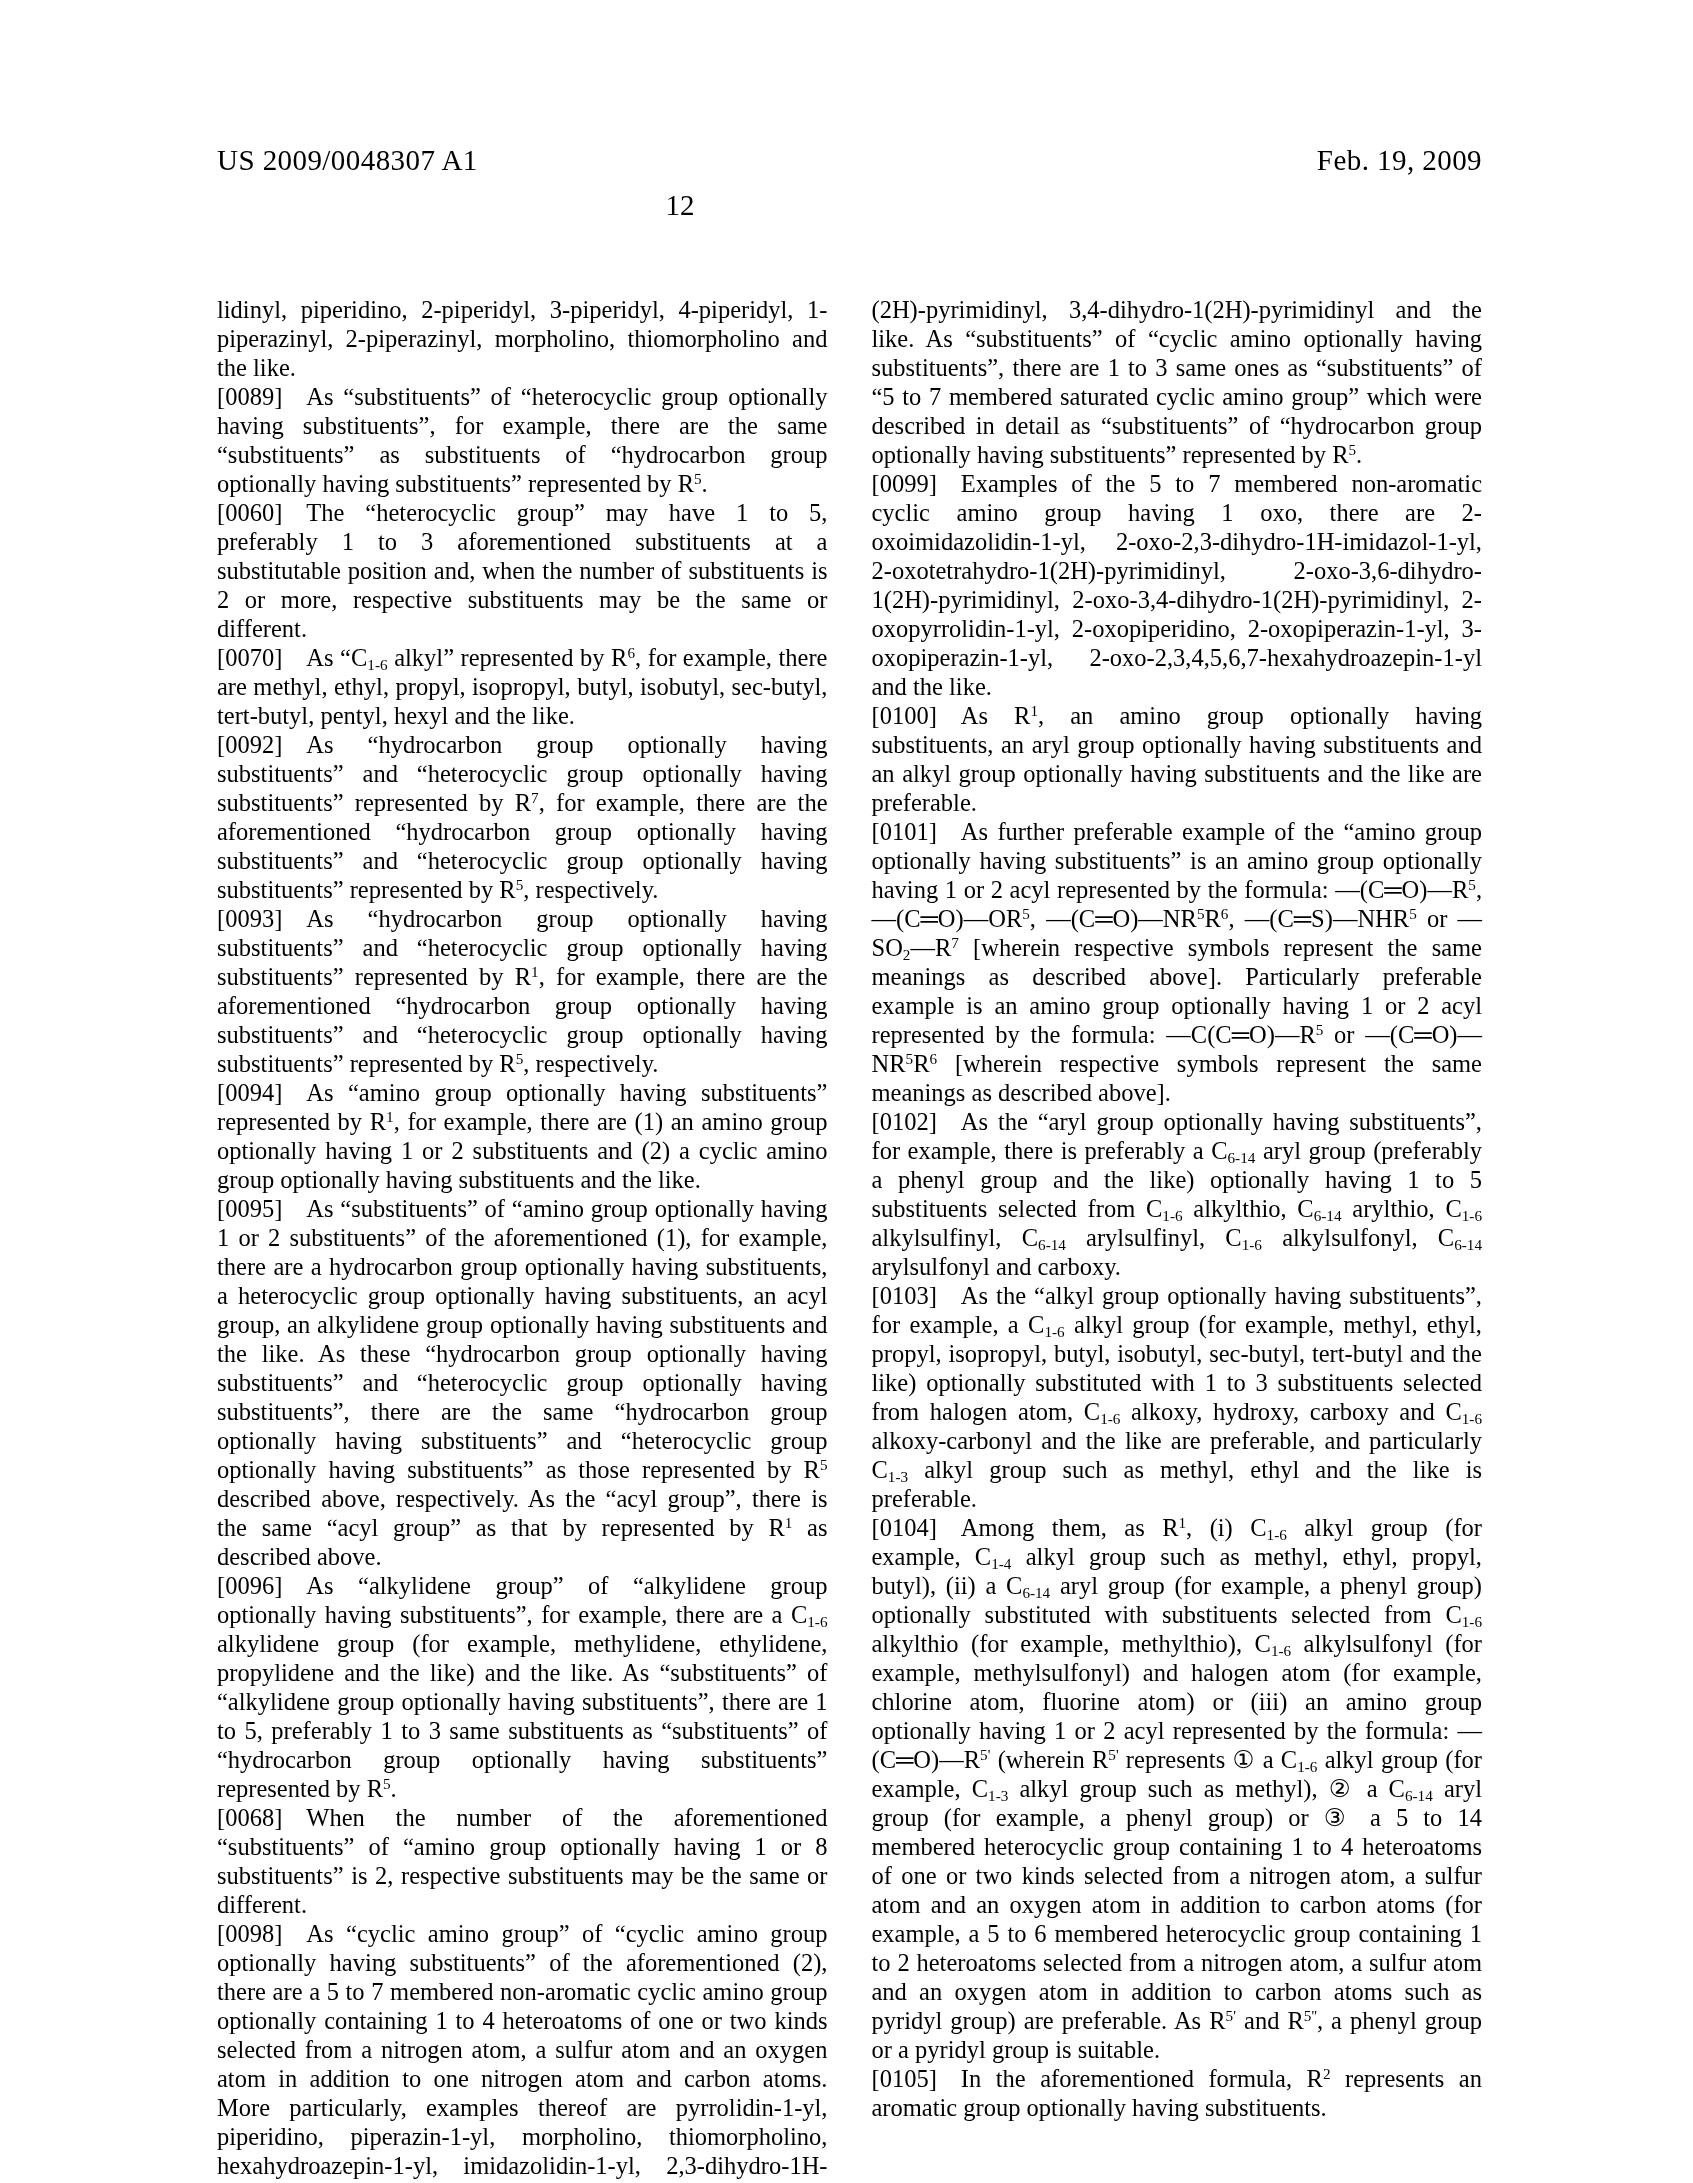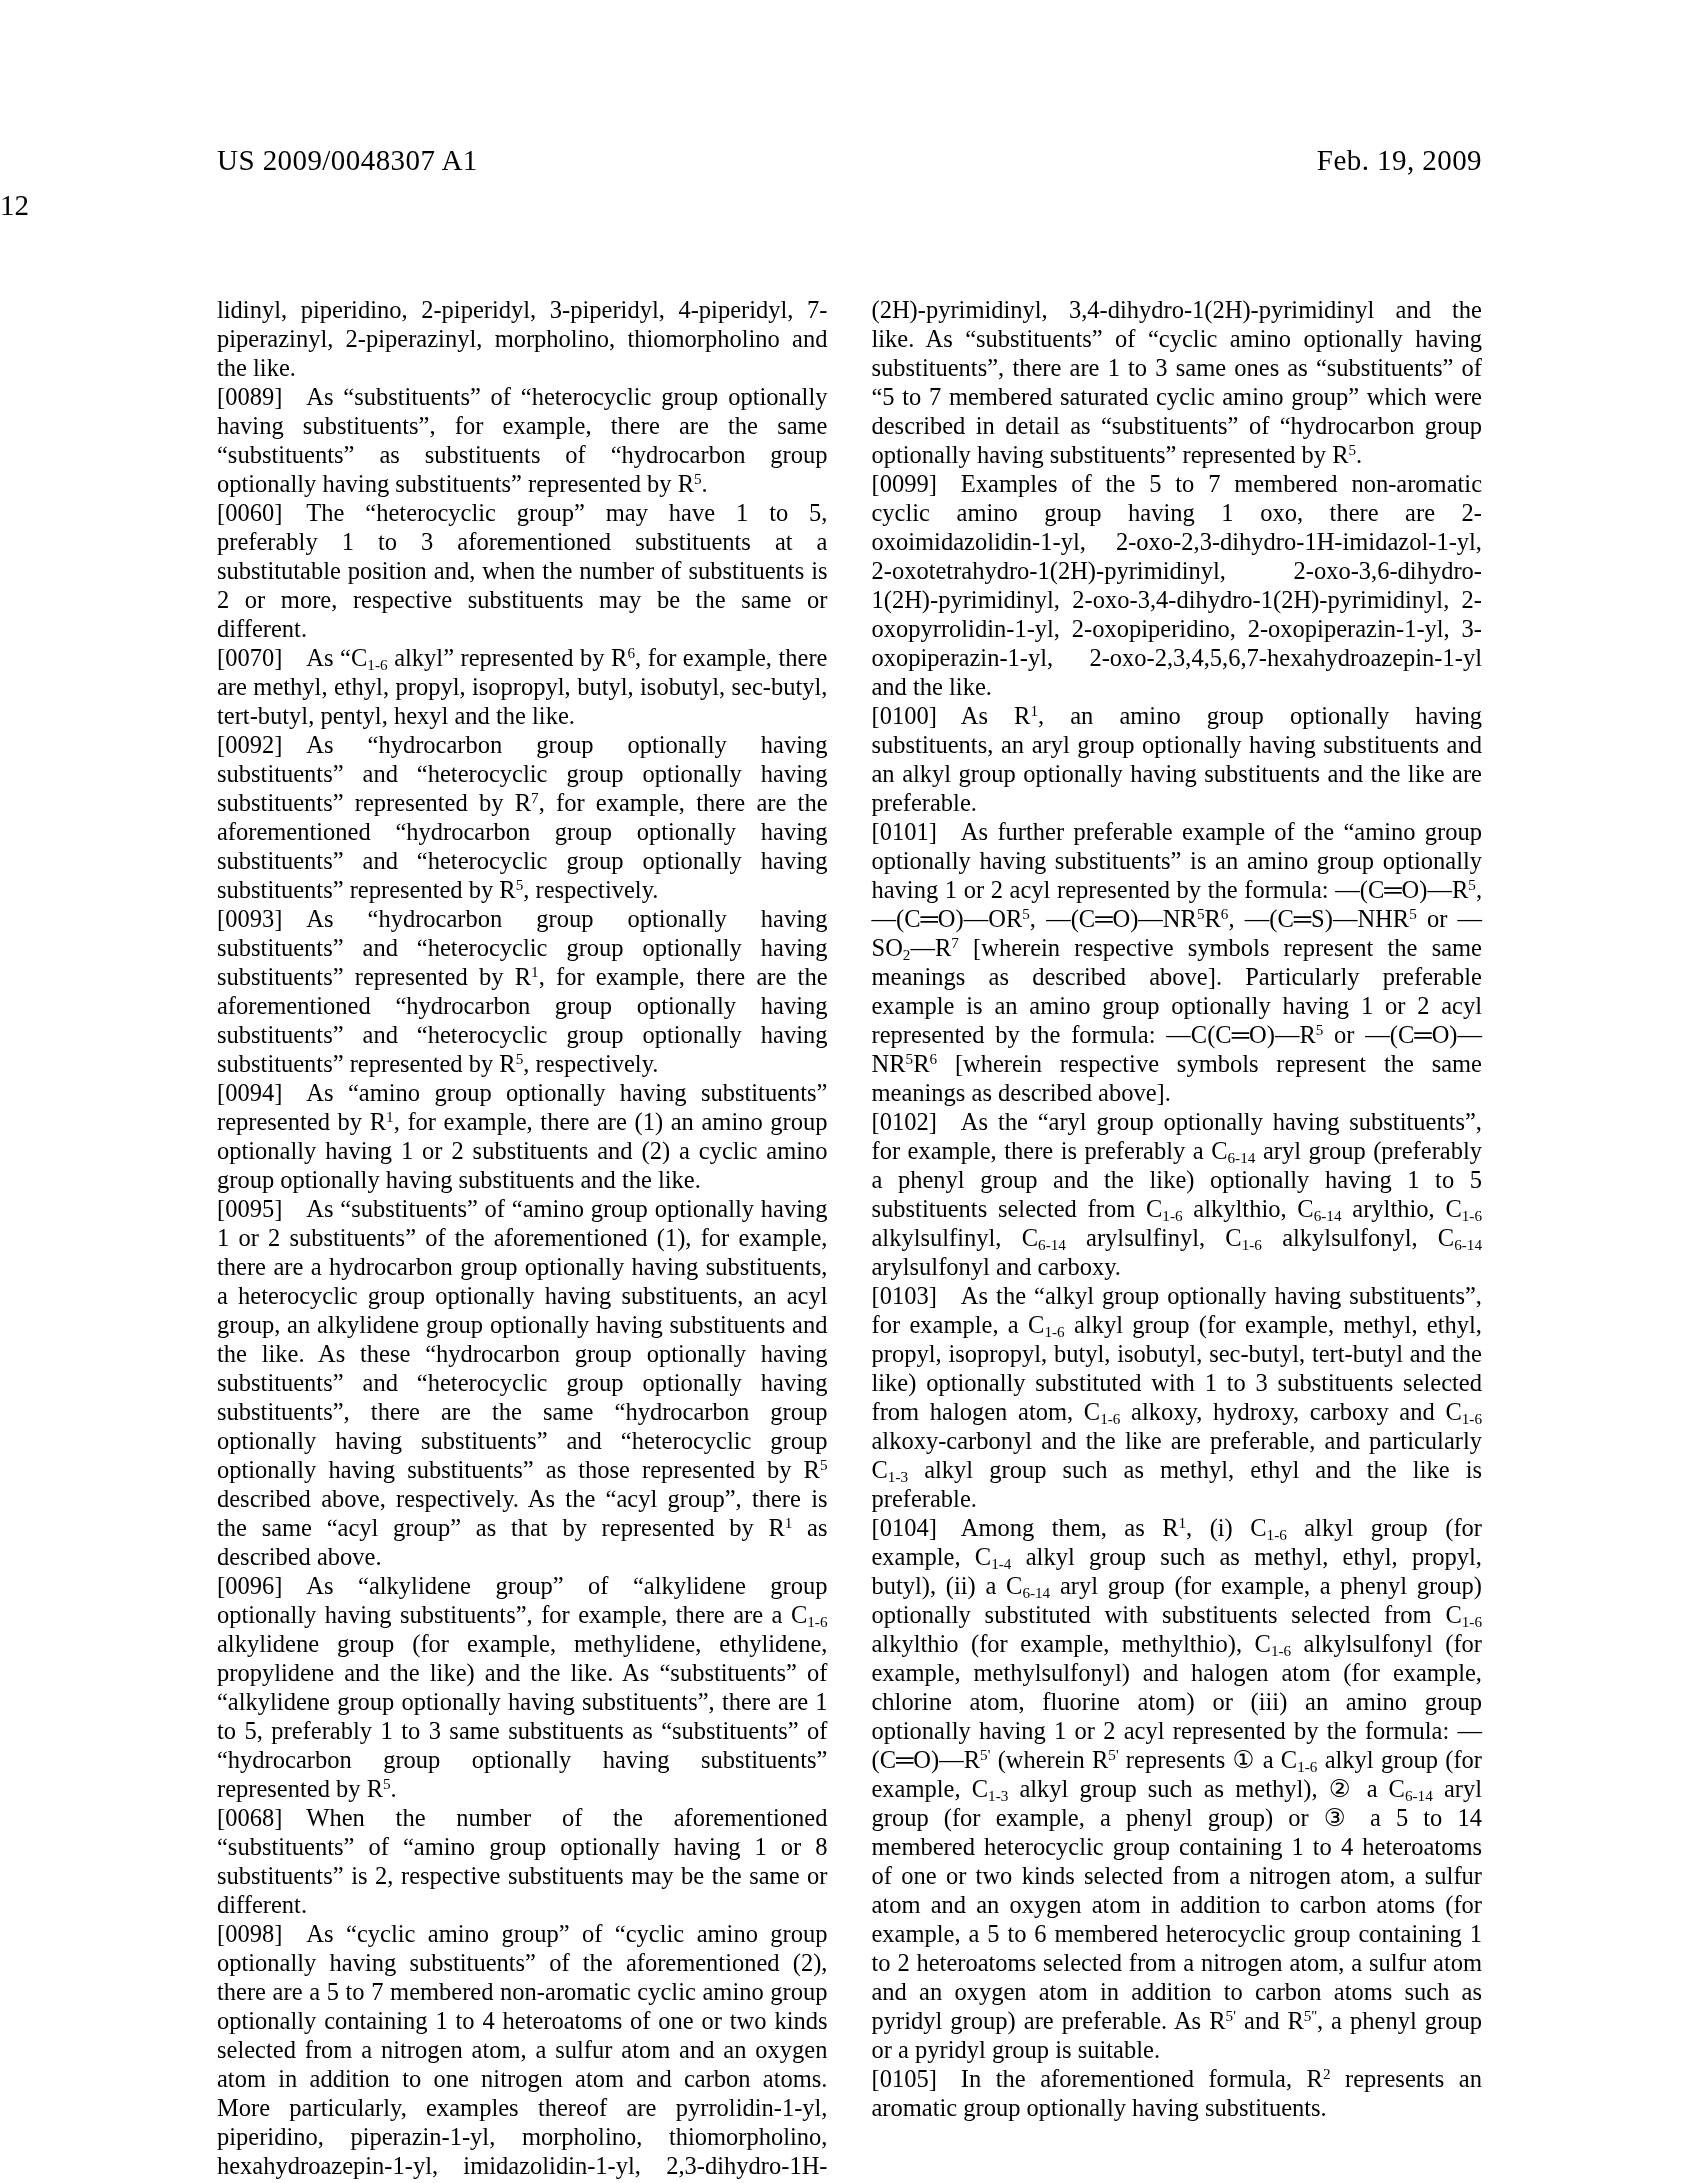--- a/index.html
+++ b/index.html
@@ -26,21 +26,21 @@
     font-size: 29px;
     line-height: 33px;
     letter-spacing: 0.015em;
     white-space: nowrap;
   }
   .pageno {
     position: absolute;
     top: 189px;
     left: 0;
     width: 1360px;
-    text-align: left;
+    text-align: center;
     font-size: 29px;
     line-height: 33px;
   }
   .columns {
     position: absolute;
     top: 295px;
     left: 217px;
     width: 1265px;
     display: flex;
     gap: 44px;
@@ -78,21 +78,21 @@
   <div class="hdr">
     <span>US 2009/0048307 A1</span>
     <span>Feb. 19, 2009</span>
   </div>
 
   <div class="pageno">12</div>
 
   <div class="columns">
 
     <section class="col">
-      <p class="para"><span class="ptag"></span><span class="ptext">lidinyl, piperidino, 2-piperidyl, 3-piperidyl, 4-piperidyl, 7-piperazinyl, 2-piperazinyl, morpholino, thiomorpholino and the like.</span></p>
+      <p class="para"><span class="ptag"></span><span class="ptext">lidinyl, piperidino, 2-piperidyl, 3-piperidyl, 4-piperidyl, 1-piperazinyl, 2-piperazinyl, morpholino, thiomorpholino and the like.</span></p>
       <p class="para"><span class="ptag">[0089]</span><span class="ptext">As “substituents” of “heterocyclic group optionally having substituents”, for example, there are the same “substituents” as substituents of “hydrocarbon group optionally having substituents” represented by R<sup>5</sup>.</span></p>
       <p class="para"><span class="ptag">[0060]</span><span class="ptext">The “heterocyclic group” may have 1 to 5, preferably 1 to 3 aforementioned substituents at a substitutable position and, when the number of substituents is 2 or more, respective substituents may be the same or different.</span></p>
       <p class="para"><span class="ptag">[0070]</span><span class="ptext">As “C<sub>1-6</sub> alkyl” represented by R<sup>6</sup>, for example, there are methyl, ethyl, propyl, isopropyl, butyl, isobutyl, sec-butyl, tert-butyl, pentyl, hexyl and the like.</span></p>
       <p class="para"><span class="ptag">[0092]</span><span class="ptext">As “hydrocarbon group optionally having substituents” and “heterocyclic group optionally having substituents” represented by R<sup>7</sup>, for example, there are the aforementioned “hydrocarbon group optionally having substituents” and “heterocyclic group optionally having substituents” represented by R<sup>5</sup>, respectively.</span></p>
       <p class="para"><span class="ptag">[0093]</span><span class="ptext">As “hydrocarbon group optionally having substituents” and “heterocyclic group optionally having substituents” represented by R<sup>1</sup>, for example, there are the aforementioned “hydrocarbon group optionally having substituents” and “heterocyclic group optionally having substituents” represented by R<sup>5</sup>, respectively.</span></p>
       <p class="para"><span class="ptag">[0094]</span><span class="ptext">As “amino group optionally having substituents” represented by R<sup>1</sup>, for example, there are (1) an amino group optionally having 1 or 2 substituents and (2) a cyclic amino group optionally having substituents and the like.</span></p>
       <p class="para"><span class="ptag">[0095]</span><span class="ptext">As “substituents” of “amino group optionally having 1 or 2 substituents” of the aforementioned (1), for example, there are a hydrocarbon group optionally having substituents, a heterocyclic group optionally having substituents, an acyl group, an alkylidene group optionally having substituents and the like. As these “hydrocarbon group optionally having substituents” and “heterocyclic group optionally having substituents”, there are the same “hydrocarbon group optionally having substituents” and “heterocyclic group optionally having substituents” as those represented by R<sup>5</sup> described above, respectively. As the “acyl group”, there is the same “acyl group” as that by represented by R<sup>1</sup> as described above.</span></p>
       <p class="para"><span class="ptag">[0096]</span><span class="ptext">As “alkylidene group” of “alkylidene group optionally having substituents”, for example, there are a C<sub>1-6</sub> alkylidene group (for example, methylidene, ethylidene, propylidene and the like) and the like. As “substituents” of “alkylidene group optionally having substituents”, there are 1 to 5, preferably 1 to 3 same substituents as “substituents” of “hydrocarbon group optionally having substituents” represented by R<sup>5</sup>.</span></p>
       <p class="para"><span class="ptag">[0068]</span><span class="ptext">When the number of the aforementioned “substituents” of “amino group optionally having 1 or 8 substituents” is 2, respective substituents may be the same or different.</span></p>
       <p class="para"><span class="ptag">[0098]</span><span class="ptext">As “cyclic amino group” of “cyclic amino group optionally having substituents” of the aforementioned (2), there are a 5 to 7 membered non-aromatic cyclic amino group optionally containing 1 to 4 heteroatoms of one or two kinds selected from a nitrogen atom, a sulfur atom and an oxygen atom in addition to one nitrogen atom and carbon atoms. More particularly, examples thereof are pyrrolidin-1-yl, piperidino, piperazin-1-yl, morpholino, thiomorpholino, hexahydroazepin-1-yl, imidazolidin-1-yl, 2,3-dihydro-1H-imidazol-1-yl, tetrahydro-1(2H)-pyrimidinyl, 3,6-dihydro-1</span></p>

